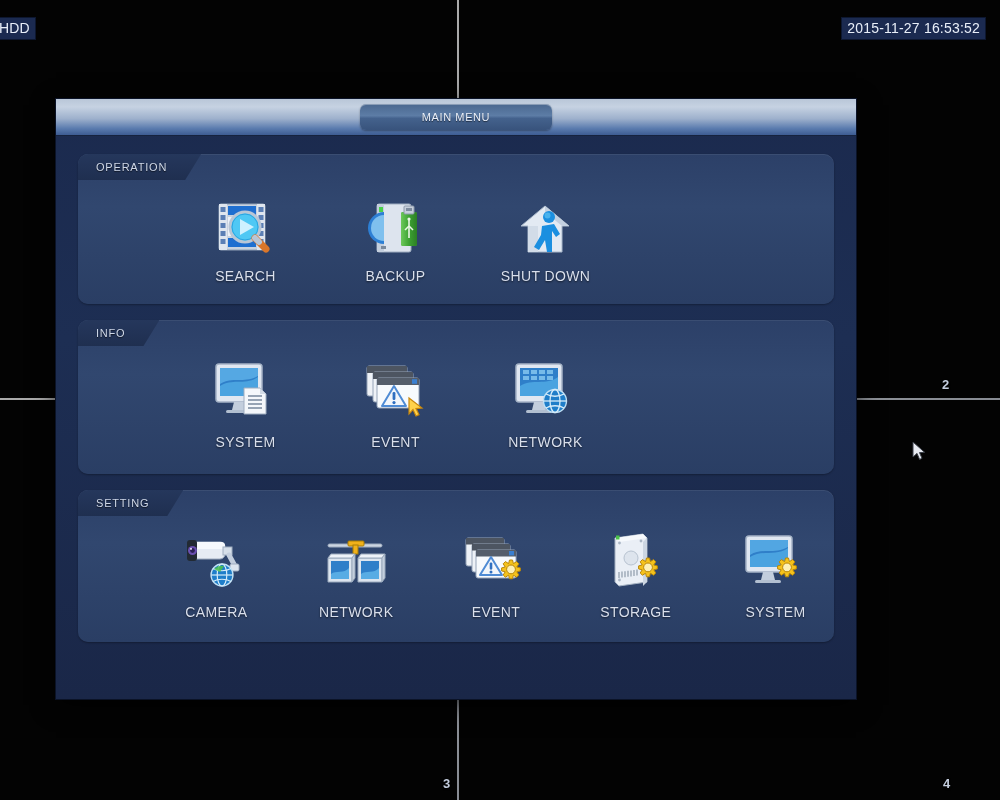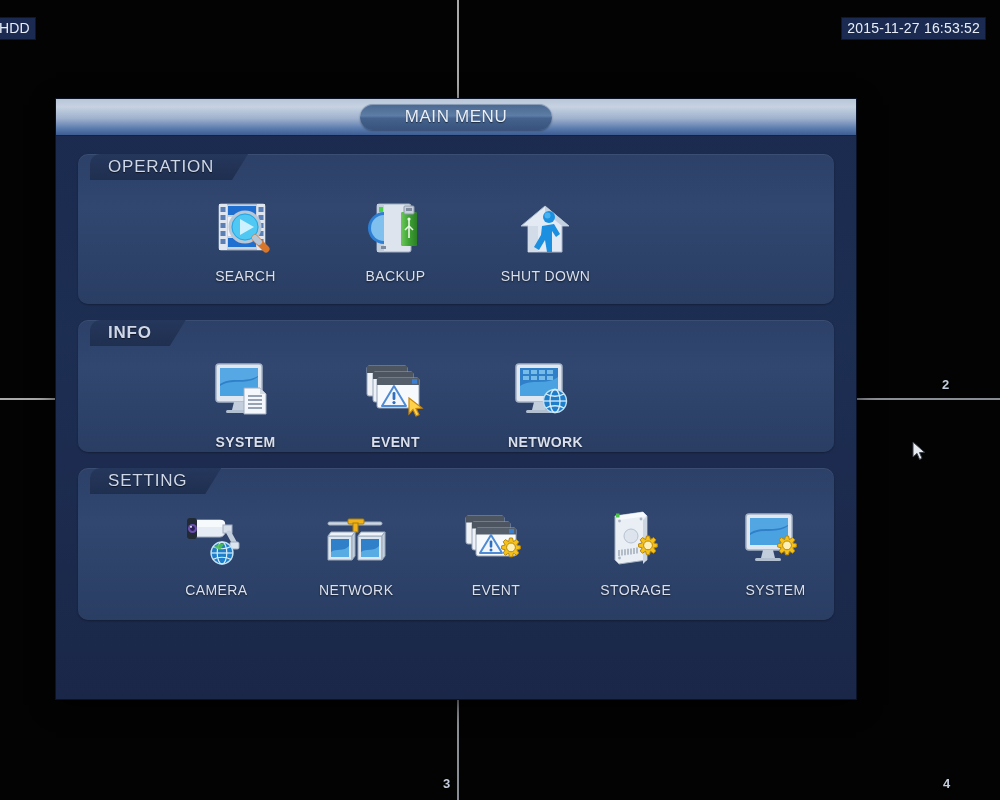--- a/index.html
+++ b/index.html
@@ -81,53 +81,53 @@
     background: linear-gradient(to bottom,
         #b9c6d8 0%, #c6d2e2 22%, #9db0cc 55%, #5a7bae 82%, #3d5c92 100%);
     border-bottom: 1px solid #16233f;
     display: flex;
     align-items: center;
     justify-content: center;
   }
   #dialog-title-pill {
     width: 192px;
     height: 26px;
-    border-radius: 13px;
+    border-radius: 6px;
     background: linear-gradient(to bottom, #4a678f 0%, #5d7da6 45%, #44628d 55%, #38537c 100%);
     box-shadow: inset 0 1px 0 rgba(255,255,255,.35), 0 1px 2px rgba(0,0,0,.35);
     display: flex;
     align-items: center;
     justify-content: center;
     color: #eaf0fa;
-    font-size: 17px;
+    font-size: 11px;
     letter-spacing: .6px;
     text-shadow: 0 1px 1px rgba(0,0,0,.55);
   }
 
   #dialog-body {
     padding: 18px 22px 0 22px;
   }
 
   .section {
     position: relative;
     margin-bottom: 16px;
     border-radius: 10px;
     background: linear-gradient(to bottom, #2c4068 0%, #31476f 35%, #2a3e64 100%);
     box-shadow: inset 0 1px 0 rgba(255,255,255,.07), 0 1px 2px rgba(0,0,0,.3);
   }
   .section-header {
     position: absolute;
-    left: 12px;
+    left: 0;
     top: 0;
     height: 26px;
     padding: 0 34px 0 18px;
     display: flex;
     align-items: center;
     color: #cfd8e8;
-    font-size: 17px;
+    font-size: 11px;
     letter-spacing: .8px;
     background: linear-gradient(to bottom, #25375c, #1f2f50);
     border-top-left-radius: 10px;
     clip-path: polygon(0 0, 100% 0, calc(100% - 16px) 100%, 0 100%);
     text-shadow: 0 1px 1px rgba(0,0,0,.6);
     text-align: right;
   }
   .icon-row {
     display: flex;
     padding: 36px 0 16px 104px;
@@ -149,21 +149,21 @@
     color: #d9dfec;
     font-size: 14px;
     letter-spacing: .4px;
     text-shadow: 0 1px 2px rgba(0,0,0,.6);
   }
   #section-operation .icon-row { padding-left: 104px; }
   #section-info .icon-row      { padding-left: 104px; }
   #section-setting .icon-row   { padding-left: 80px; }
 
   #section-operation { height: 150px; }
-  #section-info      { height: 132px; font-weight: bold; }
+  #section-info      { height: 154px; }
   #section-setting   { height: 152px; }
 </style>
 </head>
 <body>
 
 <div id="live-view">
 
   <div class="grid-line-v" style="left:457px;"></div>
   <div class="grid-line-h" style="top:398px;"></div>
 

